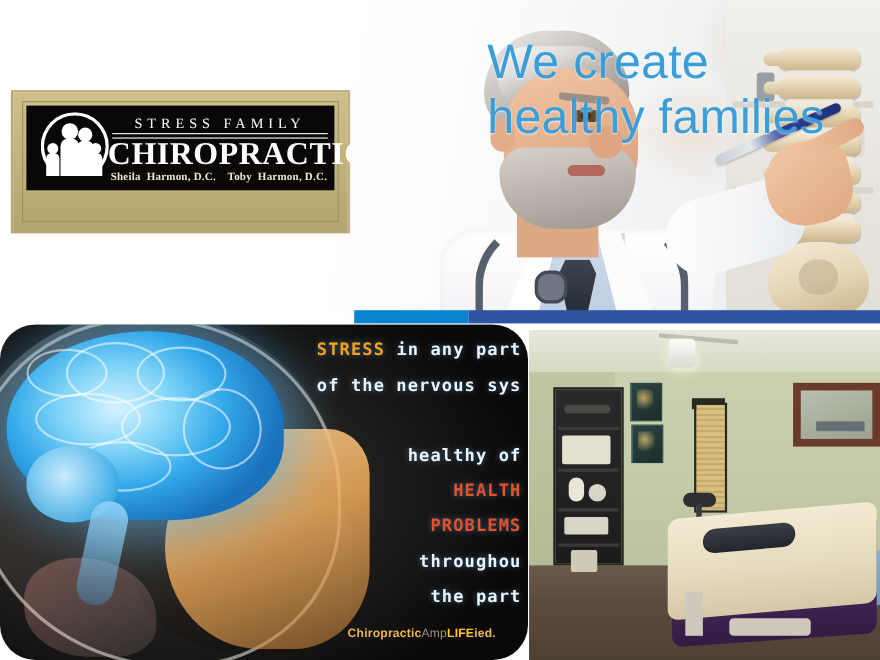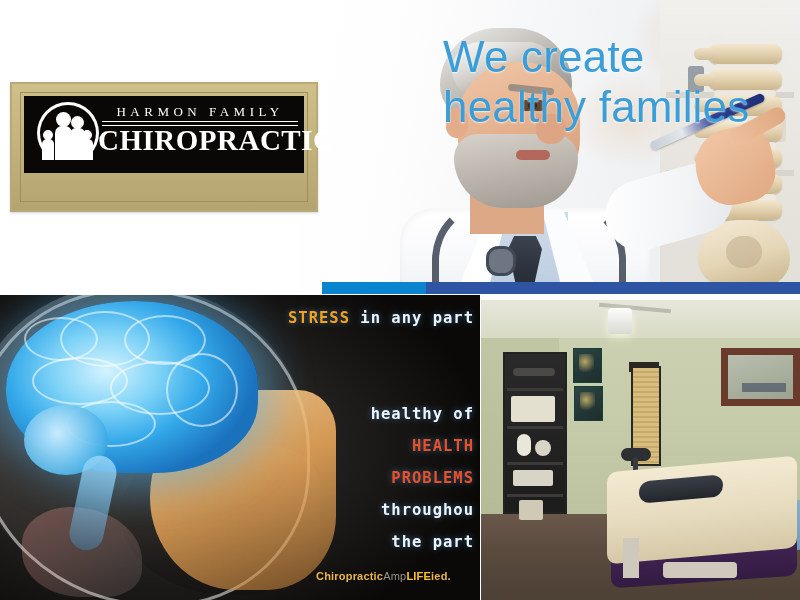--- a/index.html
+++ b/index.html
@@ -103,21 +103,21 @@
   .sign-top{position:absolute;left:78px;top:8px;right:6px;color:#fff;text-align:center;
      font-family:"Liberation Serif",serif;font-size:13px;letter-spacing:4.5px;font-weight:400;}
   .sign-rule{position:absolute;left:78px;right:6px;top:25px;border-top:1px solid #fff;border-bottom:1px solid #fff;height:3px;}
   .sign-main{position:absolute;left:74px;top:28px;right:4px;color:#fff;text-align:center;
      font-family:"Liberation Serif",serif;font-size:29px;font-weight:700;letter-spacing:.5px;line-height:32px;}
   .sign-docs{position:absolute;left:74px;right:4px;top:60px;color:#efe7cf;text-align:center;
      font-family:"Liberation Serif",serif;font-size:10px;font-weight:700;letter-spacing:.2px;white-space:pre;}
 
   
   .brain-panel{position:absolute;left:0;top:295px;width:480px;height:305px;overflow:hidden;
-     background:radial-gradient(ellipse 420px 260px at 150px 150px,#3a3632 0%,#211f1d 45%,#0a0908 80%),#060505;}
+     background:radial-gradient(ellipse 420px 260px at 150px 150px,#3a3632 0%,#211f1d 45%,#0a0908 80%),#060505;border-radius:32px;}
   .brain-glow{position:absolute;left:-40px;top:-20px;width:420px;height:330px;
      background:radial-gradient(ellipse 200px 150px at 210px 140px, rgba(255,214,150,.14), rgba(0,0,0,0) 72%);}
   .head-sil{position:absolute;left:-30px;top:-10px;width:340px;height:320px;border-radius:46% 52% 44% 56%;
      background:linear-gradient(150deg,rgba(236,232,226,.30) 0%,rgba(150,145,140,.16) 40%,rgba(40,38,36,.05) 75%);}
   .head-out{position:absolute;left:-26px;top:-6px;width:330px;height:312px;border-radius:46% 52% 44% 56%;
      border:3px solid rgba(244,242,238,.55);filter:blur(.4px);}
   .brain{position:absolute;left:6px;top:6px;width:252px;height:172px;border-radius:52% 50% 42% 48%;
      background:radial-gradient(ellipse 150px 110px at 100px 70px,#d5f3ff 0%,#7fd3f7 35%,#34a9ea 65%,#1a72bd 100%);
      box-shadow:0 0 42px 14px rgba(70,180,250,.45);}
   .gyr{position:absolute;border:2px solid rgba(255,255,255,.55);border-radius:50%;}
@@ -253,23 +253,24 @@
         <span class="fam-arc"></span>
         <span class="p p-head" style="left:22px;top:10px;width:15px;height:15px;"></span>
         <span class="p" style="left:21px;top:24px;width:17px;height:34px;border-radius:7px 7px 0 0;"></span>
         <span class="p p-head" style="left:37px;top:14px;width:13px;height:13px;"></span>
         <span class="p" style="left:36px;top:26px;width:15px;height:32px;border-radius:6px 6px 0 0;"></span>
         <span class="p p-head" style="left:9px;top:28px;width:10px;height:10px;"></span>
         <span class="p" style="left:8px;top:37px;width:12px;height:21px;border-radius:5px 5px 0 0;"></span>
         <span class="p p-head" style="left:48px;top:28px;width:10px;height:10px;"></span>
         <span class="p" style="left:47px;top:37px;width:12px;height:21px;border-radius:5px 5px 0 0;"></span>
       </div>
-      <div class="sign-top">HARMON FAMILY</div>
+      <div class="sign-top">STRESS FAMILY</div>
       <div class="sign-rule"></div>
       <div class="sign-main">CHIROPRACTIC</div>
+      <div class="sign-docs">Sheila  Harmon, D.C.    Toby  Harmon, D.C.</div>
     </div>
   </div>
 
   <div class="brain-panel">
     <div class="brain-glow"></div>
     <div class="face-shadow"></div>
     <div class="head-sil"></div>
     <div class="head-out"></div>
     <div class="neck-sp"></div>
     <div class="face-prof"></div>
@@ -280,20 +281,21 @@
       <span class="gyr" style="left:26px;top:56px;width:92px;height:44px;"></span>
       <span class="gyr" style="left:104px;top:60px;width:96px;height:50px;"></span>
       <span class="gyr" style="left:60px;top:100px;width:86px;height:42px;"></span>
       <span class="gyr" style="left:160px;top:52px;width:68px;height:70px;"></span>
     </div>
     <div class="cereb"></div>
     <div class="stem"></div>
 
     <div class="stress-text">
       <div class="sline" style="top:8px;"><span class="hl-orange">STRESS</span><span> in any part</span></div>
+      <div class="sline" style="top:40px;"><span>of the nervous sys</span></div>
       <div class="sline" style="top:104px;"><span>healthy of</span></div>
       <div class="sline" style="top:136px;"><span class="hl-red">HEALTH</span></div>
       <div class="sline" style="top:168px;"><span class="hl-red">PROBLEMS</span></div>
       <div class="sline" style="top:200px;"><span>throughou</span></div>
       <div class="sline" style="top:232px;"><span>the part</span></div>
     </div>
   </div>
 
   <div class="watermark"><span>Chiropractic</span><span class="w-dim">Amp</span><span class="w-bright">LIFE</span><span>ied.</span></div>
 

